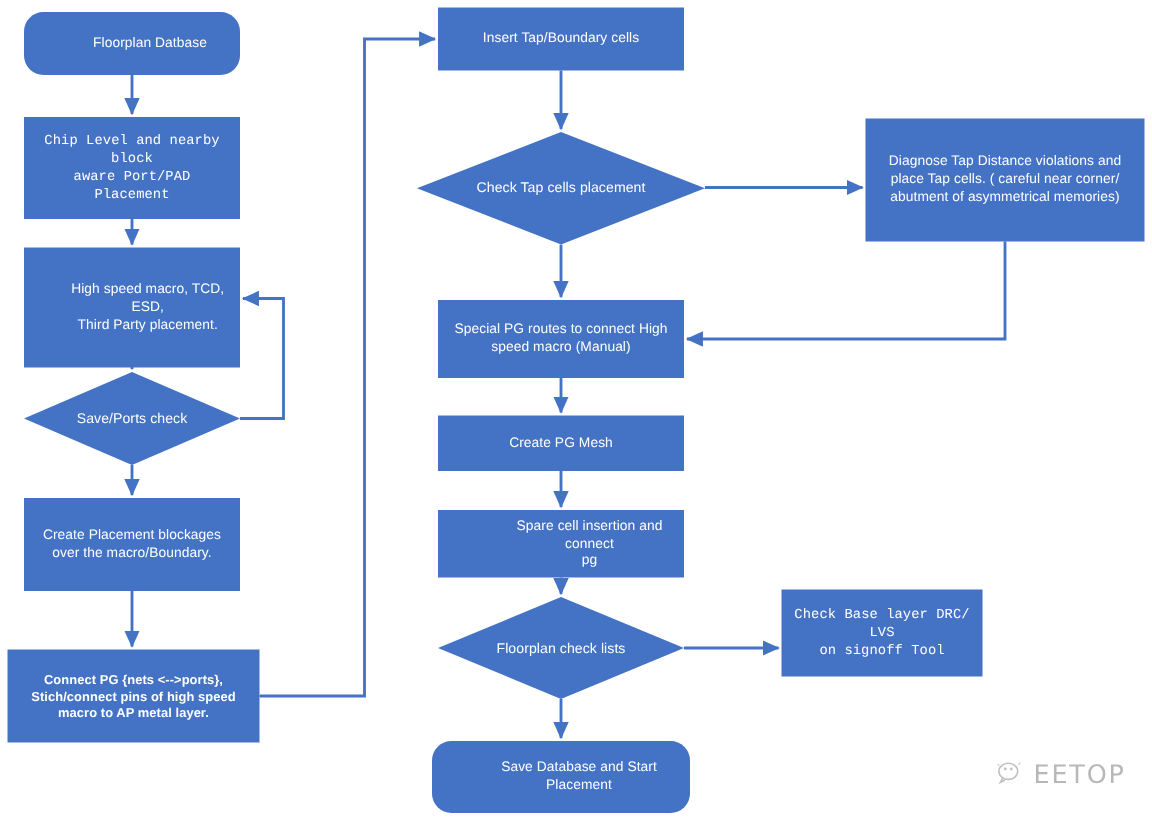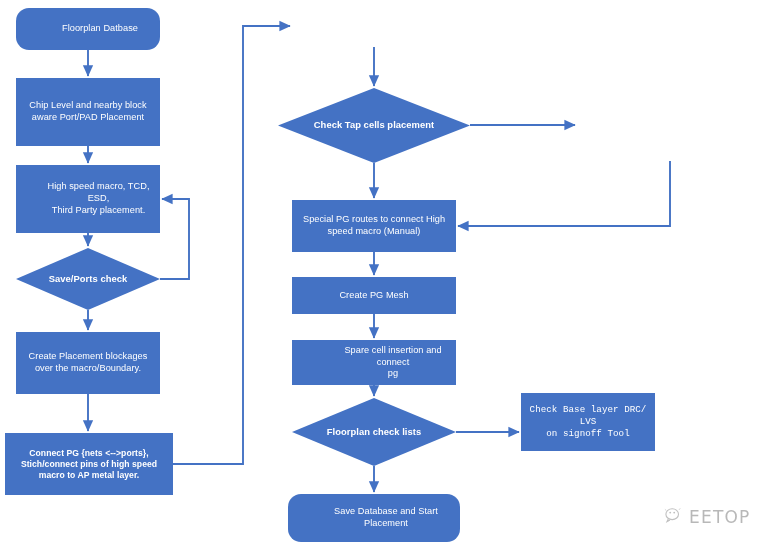--- a/index.html
+++ b/index.html
@@ -39,21 +39,21 @@
     font-size: 9.2px;
     letter-spacing: 0.05px;
     z-index: 2;
   }
   .node.rounded {
     border-radius: 13px;
     padding-left: 30px;
   }
   .node.decision {
     background: transparent;
-    font-weight: bold;
+    font-weight: normal;
     font-size: 9.4px;
   }
   .node.decision .dia-shape {
     position: absolute;
     left: 0; top: 0;
     width: 100%;
     height: 100%;
     background: #4472c4;
     -webkit-clip-path: polygon(50% 0%, 100% 50%, 50% 100%, 0% 50%);
     clip-path: polygon(50% 0%, 100% 50%, 50% 100%, 0% 50%);
@@ -119,46 +119,49 @@
       <path d="M470,125 L575,125"></path>
       <path d="M670,161 L670,226 L458,226"></path>
       <path d="M456,432 L519,432"></path>
     </g>
   </svg>
 
   <div class="node rounded" style="left:16px;top:8px;width:144px;height:42px;">
     <span class="lbl">Floorplan Datbase</span>
   </div>
 
-  <div class="node" style="left:16px;top:78px;width:144px;height:68px;">
+  <div class="node" style="left:16px;top:78px;width:144px;height:68px;font-family:Liberation Mono, monospace;">
     <span class="lbl">Chip Level and nearby block
 aware Port/PAD Placement</span>
   </div>
 
-  <div class="node" style="left:16px;top:165px;width:144px;height:68px;padding-left:27px;">
+  <div class="node" style="left:16px;top:165px;width:144px;height:80px;padding-left:27px;">
     <span class="lbl">High speed macro, TCD, ESD,
 Third Party placement.</span>
   </div>
 
   <div class="node decision" style="left:16px;top:248px;width:144px;height:62px;">
     <span class="dia-shape"></span>
     <span class="lbl">Save/Ports check</span>
   </div>
 
   <div class="node" style="left:16px;top:332px;width:144px;height:62px;">
     <span class="lbl">Create Placement blockages
 over the macro/Boundary.</span>
   </div>
 
   <div class="node bold" style="left:5px;top:433px;width:168px;height:62px;font-size:8.6px;">
     <span class="lbl">Connect PG {nets &lt;--&gt;ports},
 Stich/connect pins of high speed
 macro  to AP metal layer.</span>
   </div>
 
+  <div class="node" style="left:292px;top:5px;width:164px;height:42px;">
+    <span class="lbl">Insert Tap/Boundary cells</span>
+  </div>
 
   <div class="node decision" style="left:278px;top:88px;width:192px;height:75px;">
     <span class="dia-shape"></span>
     <span class="lbl">Check Tap cells placement</span>
   </div>
 
   <div class="node" style="left:292px;top:200px;width:164px;height:52px;">
     <span class="lbl">Special PG routes to connect High
 speed macro (Manual)</span>
   </div>
@@ -174,20 +177,25 @@
 
   <div class="node decision" style="left:292px;top:398px;width:164px;height:68px;">
     <span class="dia-shape"></span>
     <span class="lbl">Floorplan check lists</span>
   </div>
 
   <div class="node rounded" style="left:288px;top:494px;width:172px;height:48px;">
     <span class="lbl">Save Database and Start Placement</span>
   </div>
 
+  <div class="node" style="left:577px;top:79px;width:186px;height:82px;">
+    <span class="lbl">Diagnose Tap Distance violations and
+place Tap cells. ( careful near corner/
+abutment of asymmetrical memories)</span>
+  </div>
 
   <div class="node" style="left:521px;top:393px;width:134px;height:58px;font-family:Liberation Mono, monospace;">
     <span class="lbl">Check Base layer DRC/ LVS
 on signoff Tool</span>
   </div>
 
   <div id="watermark">
     <span>
       <svg width="20" height="18" viewBox="0 0 20 18" xmlns="http://www.w3.org/2000/svg">
         <g fill="none" stroke="#9a9a9a" stroke-width="1.1">

